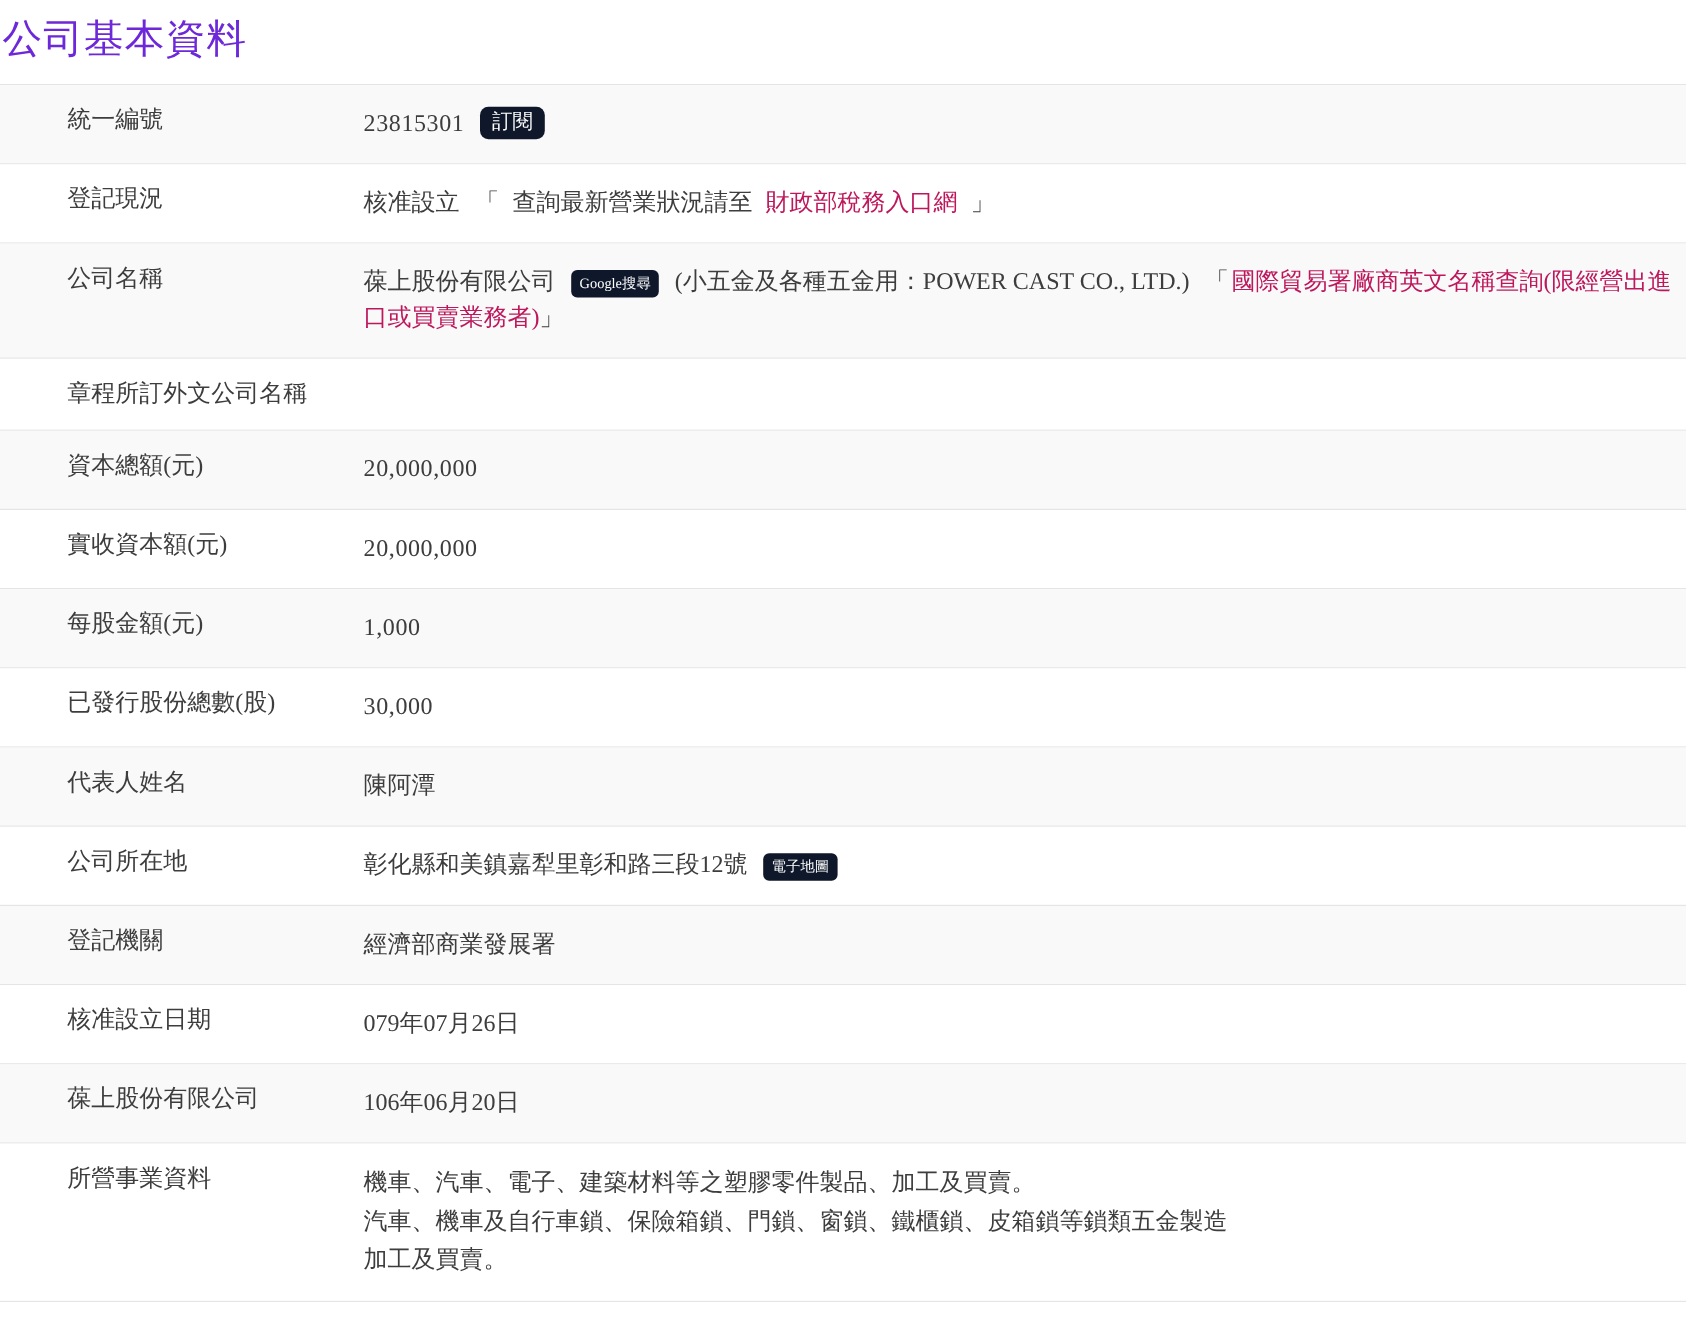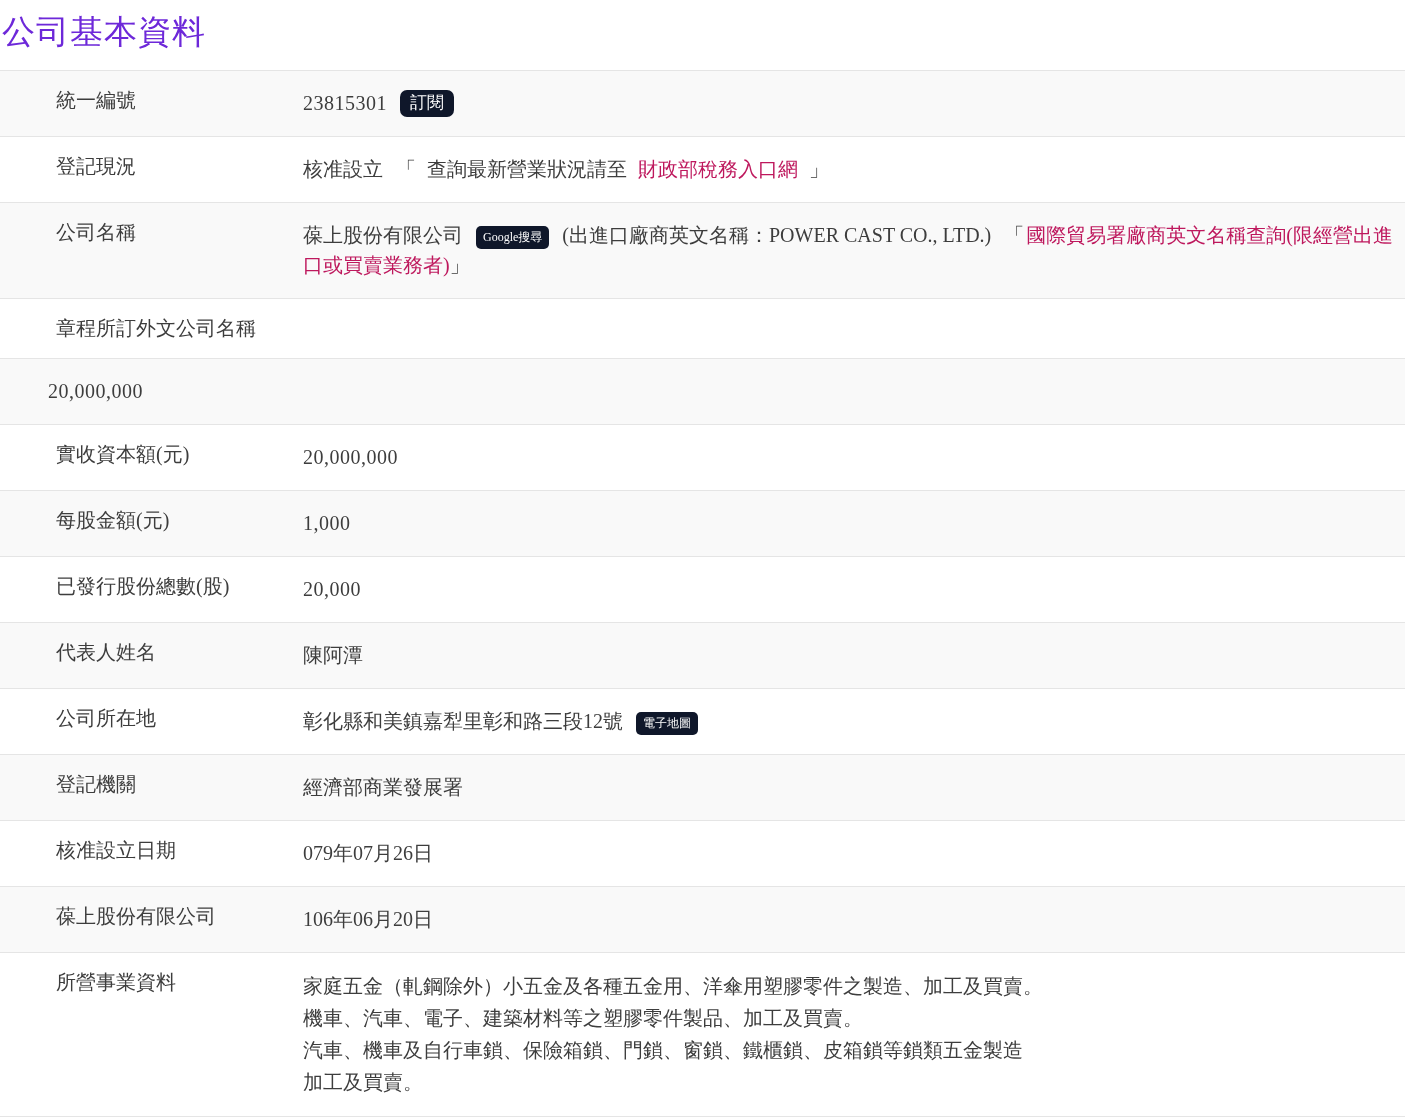--- a/index.html
+++ b/index.html
@@ -95,33 +95,34 @@
       <a class="link ml6">財政部稅務入口網</a>
       <span class="ml6">」</span>
     </div>
   </div>
 
   <div class="row alt">
     <div class="cell-label">公司名稱</div>
     <div class="cell-value">
       <span>葆上股份有限公司</span>
       <span class="badge small ml8">Google搜尋</span>
-      <span class="ml8">(出進口廠商英文名稱：POWER CAST CO., LTD.)</span>
+      <span class="ml8">(小五金及各種五金用：POWER CAST CO., LTD.)</span>
       <span class="ml8">「</span><a class="link ml2">國際貿易署廠商英文名稱查詢(限經營出進口或買賣業務者)</a><span>」</span>
     </div>
   </div>
 
   <div class="row">
     <div class="cell-label">章程所訂外文公司名稱</div>
     <div class="cell-value">
       <span></span>
     </div>
   </div>
 
   <div class="row alt">
+    <div class="cell-label">資本總額(元)</div>
     <div class="cell-value">
       <span class="value-num">20,000,000</span>
     </div>
   </div>
 
   <div class="row">
     <div class="cell-label">實收資本額(元)</div>
     <div class="cell-value">
       <span class="value-num">20,000,000</span>
     </div>
@@ -130,21 +131,21 @@
   <div class="row alt">
     <div class="cell-label">每股金額(元)</div>
     <div class="cell-value">
       <span class="value-num">1,000</span>
     </div>
   </div>
 
   <div class="row">
     <div class="cell-label">已發行股份總數(股)</div>
     <div class="cell-value">
-      <span class="value-num">20,000</span>
+      <span class="value-num">30,000</span>
     </div>
   </div>
 
   <div class="row alt">
     <div class="cell-label">代表人姓名</div>
     <div class="cell-value">
       <span>陳阿潭</span>
     </div>
   </div>
 
@@ -173,21 +174,20 @@
   <div class="row alt">
     <div class="cell-label">葆上股份有限公司</div>
     <div class="cell-value">
       <span>106年06月20日</span>
     </div>
   </div>
 
   <div class="row">
     <div class="cell-label">所營事業資料</div>
     <div class="cell-value">
-      <div class="biz-line">家庭五金（軋鋼除外）小五金及各種五金用、洋傘用塑膠零件之製造、加工及買賣。</div>
       <div class="biz-line">機車、汽車、電子、建築材料等之塑膠零件製品、加工及買賣。</div>
       <div class="biz-line">汽車、機車及自行車鎖、保險箱鎖、門鎖、窗鎖、鐵櫃鎖、皮箱鎖等鎖類五金製造</div>
       <div class="biz-line">加工及買賣。</div>
 
     </div>
   </div>
 
 </div>
 
 </body></html>

